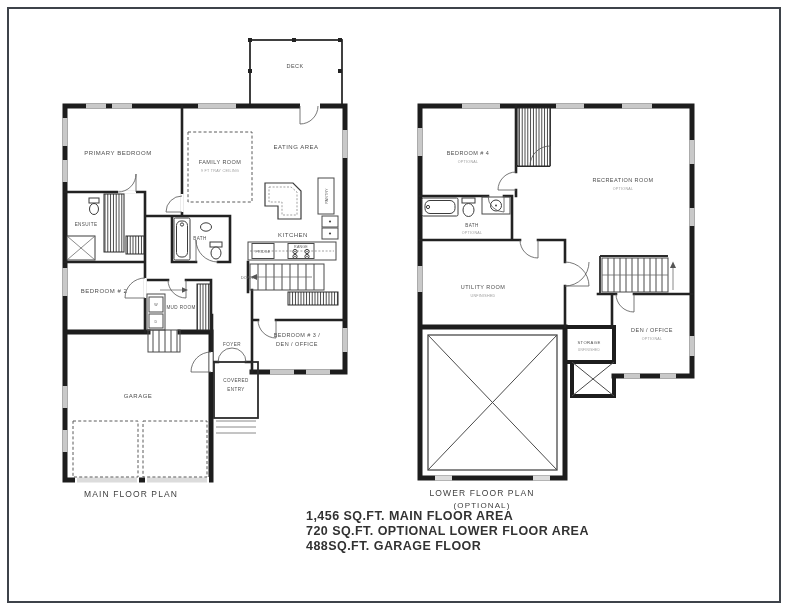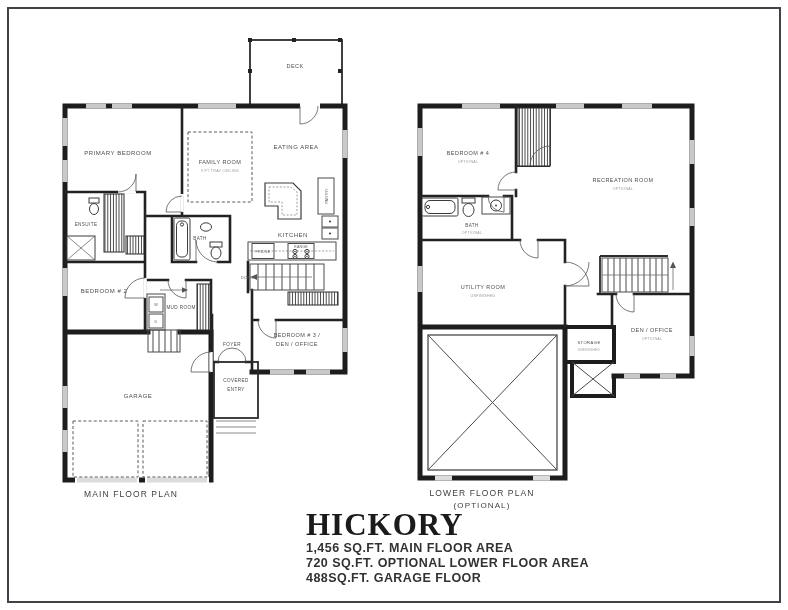--- a/index.html
+++ b/index.html
@@ -260,19 +260,18 @@
       <text class="rnote" x="589" y="351" style="font-size:3.1px">UNFINISHED</text>
       <text class="rlabel55" x="652" y="332">DEN / OFFICE</text>
       <text class="rnote" x="652" y="340">OPTIONAL</text>
       <text class="caption" x="482" y="496">LOWER FLOOR PLAN</text>
       <text class="caption" x="482" y="508" style="font-size:8px">(OPTIONAL)</text>
     </g>
   </svg>
 
 
   <div class="title-block">
-    <h1>HICKORY</h1>
     <div class="spec">1,456 SQ.FT. MAIN FLOOR AREA</div>
     <div class="spec">720 SQ.FT. OPTIONAL LOWER FLOOR AREA</div>
     <div class="spec">488SQ.FT. GARAGE FLOOR</div>
   </div>
 
 </div>
 
 </body></html>

